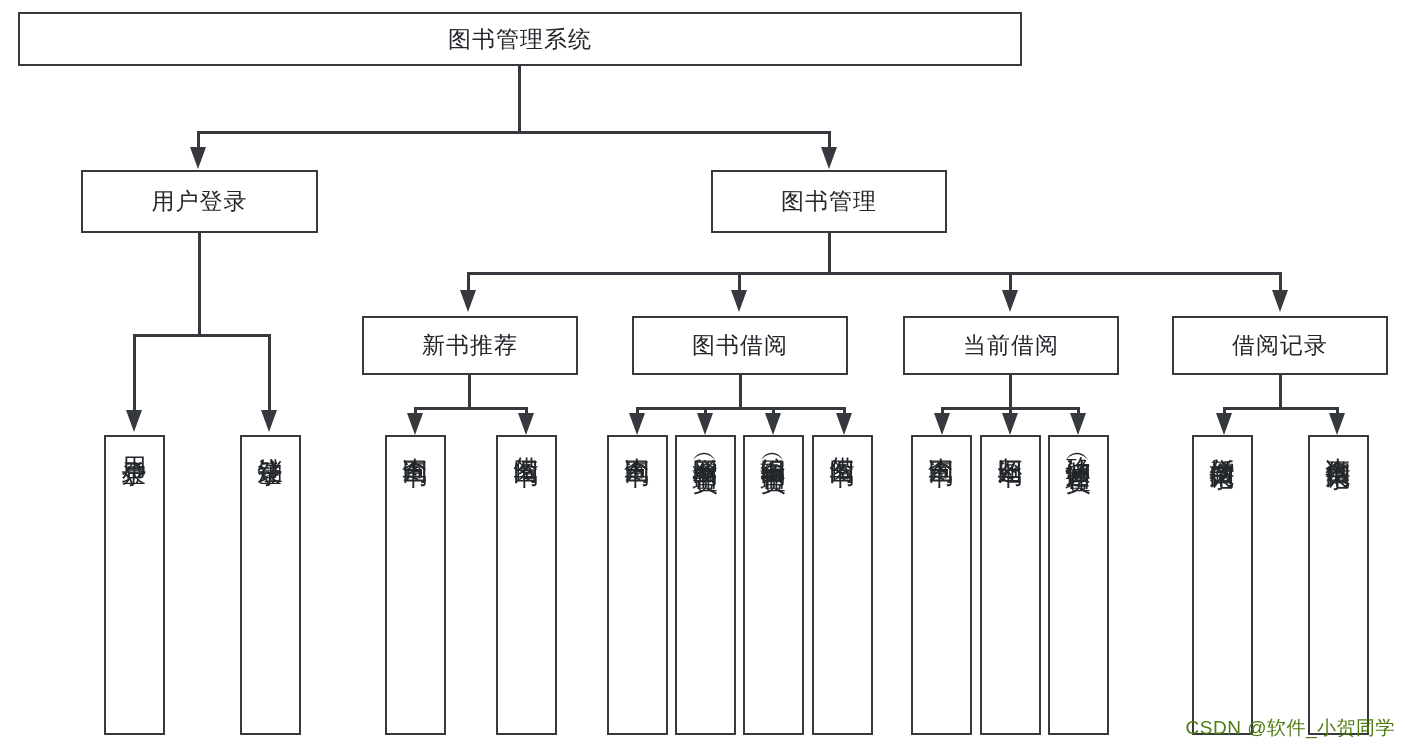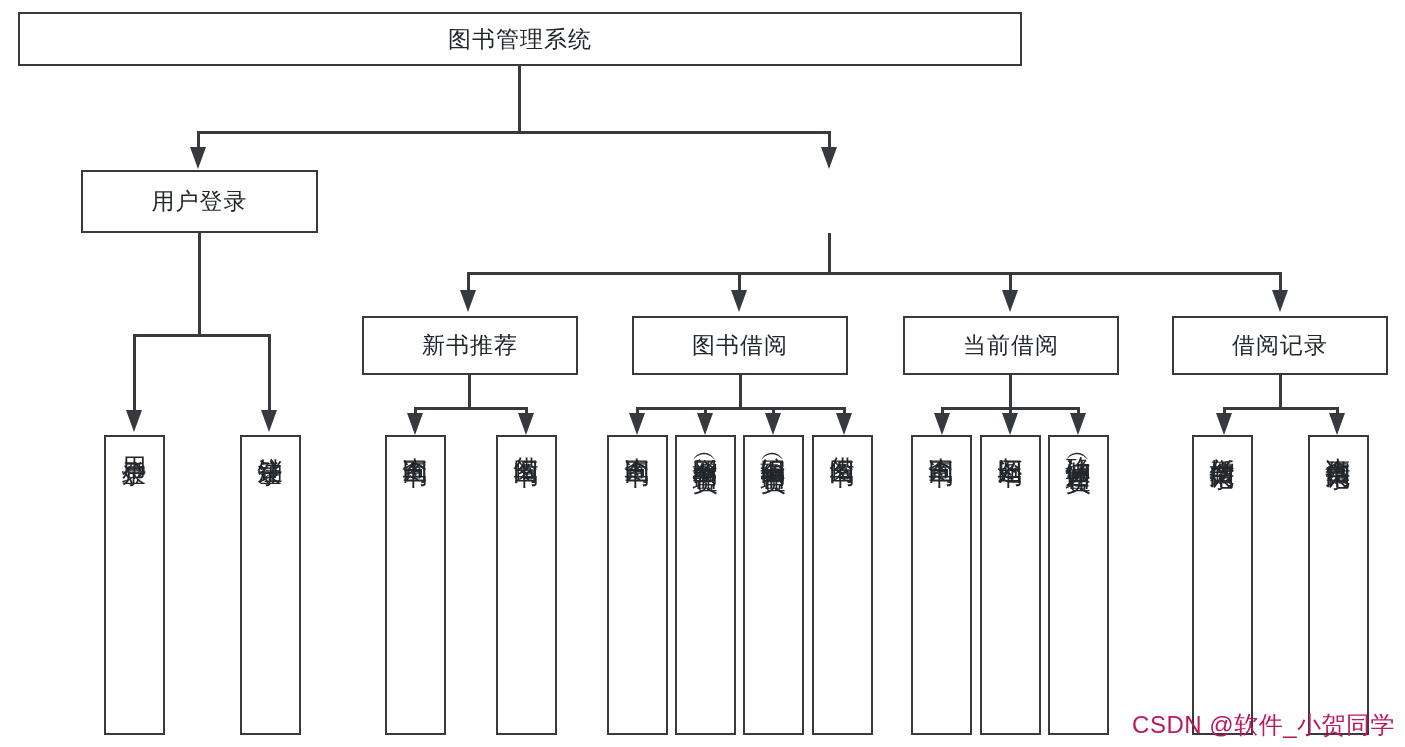--- a/index.html
+++ b/index.html
@@ -59,22 +59,22 @@
     width: 0;
     height: 0;
     border-left: 8px solid transparent;
     border-right: 8px solid transparent;
     border-top: 22px solid #36393d;
   }
   #watermark {
     position: absolute;
     right: 10px;
     bottom: 6px;
-    font-size: 24px;
-    color: #be185d;
+    font-size: 19px;
+    color: #4d7c0f;
     letter-spacing: 0.5px;
     white-space: nowrap;
     pointer-events: none;
   }
 </style>
 </head>
 <body>
 
 <div id="canvas">
 
@@ -87,20 +87,23 @@
   <div class="connector hline" style="left:197px; top:131px; width:634px; height:3px;"></div>
 
   <div class="connector vline" style="left:197px; top:131px; width:3px; height:17px;"></div>
   <div class="arrow" style="left:190px; top:147px;"></div>
 
   <div class="connector vline" style="left:828px; top:131px; width:3px; height:17px;"></div>
   <div class="arrow" style="left:821px; top:147px;"></div>
 
   <div class="node" style="left:81px; top:170px; width:237px; height:63px;">
     <span class="node-label">用户登录</span>
+  </div>
+  <div class="node" style="left:711px; top:170px; width:236px; height:63px;">
+    <span class="node-label">图书管理</span>
   </div>
 
   <div class="connector vline" style="left:198px; top:233px; width:3px; height:103px;"></div>
   <div class="connector hline" style="left:133px; top:334px; width:137px; height:3px;"></div>
   <div class="connector vline" style="left:133px; top:334px; width:3px; height:80px;"></div>
   <div class="arrow" style="left:126px; top:410px;"></div>
   <div class="connector vline" style="left:268px; top:334px; width:3px; height:80px;"></div>
   <div class="arrow" style="left:261px; top:410px;"></div>
 
   <div class="connector vline" style="left:828px; top:233px; width:3px; height:41px;"></div>

